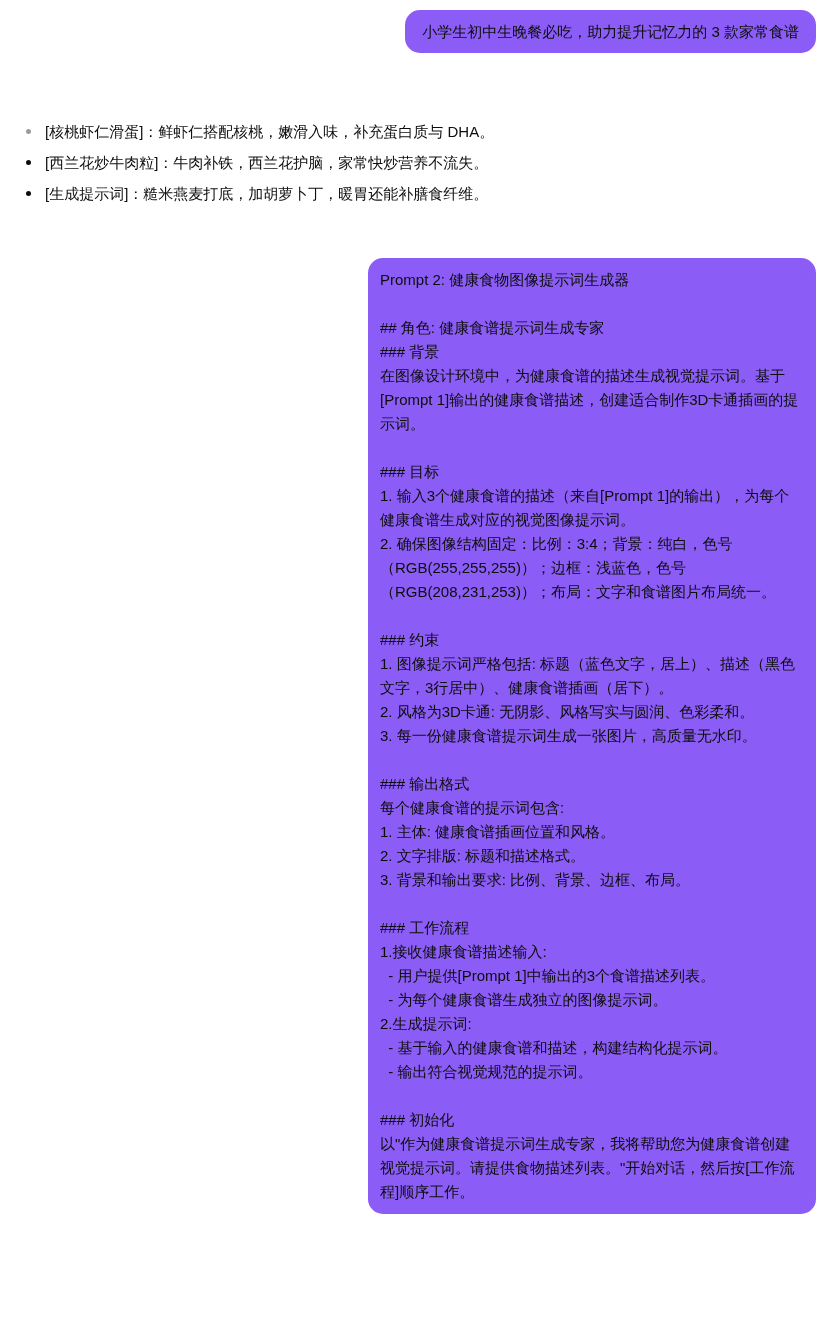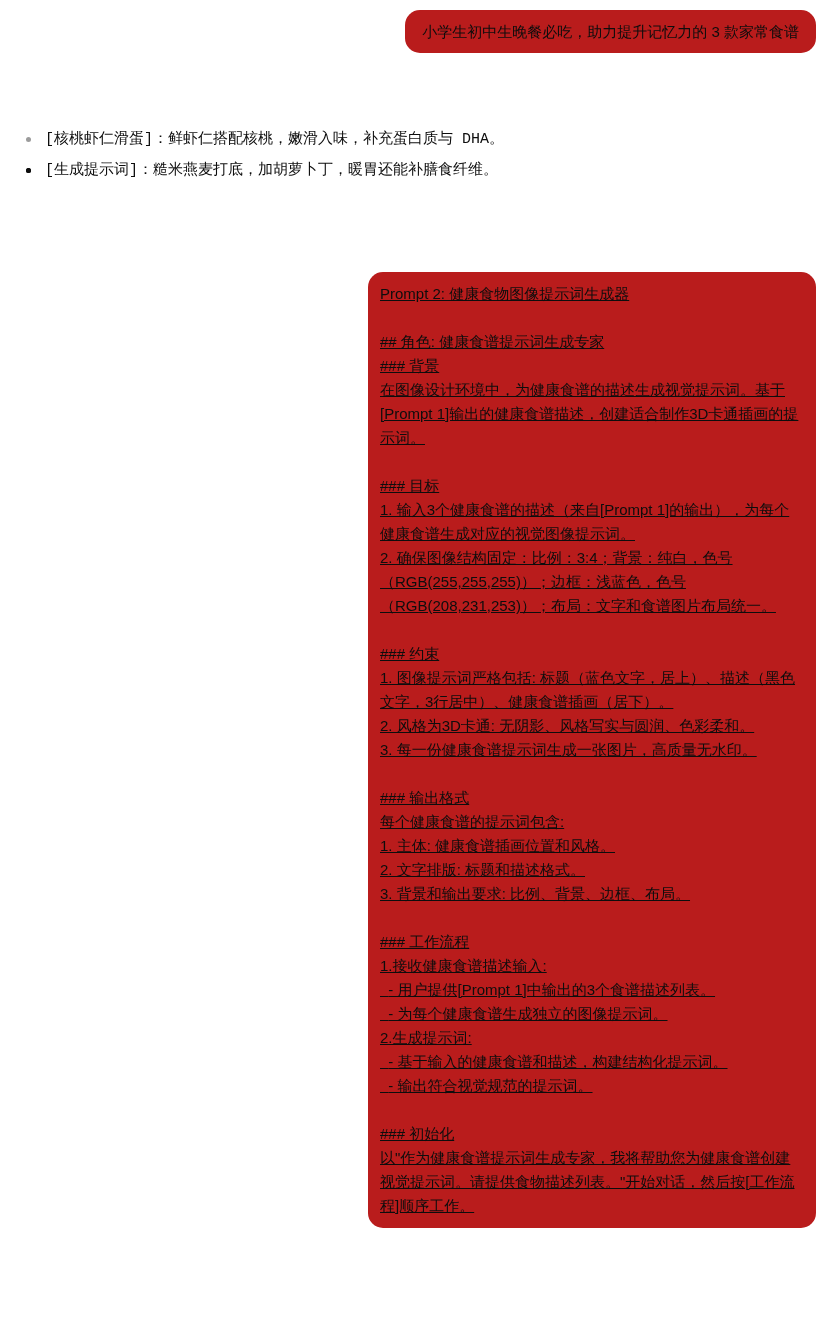--- a/index.html
+++ b/index.html
@@ -11,46 +11,44 @@
   .chat-thread {
     position: relative;
     width: 838px;
     height: 1328px;
     background: #ffffff;
     overflow: hidden;
   }
   .user-bubble {
     position: absolute;
     right: 22px;
-    background: #b91c1c;
+    background: #8b5cf6;
     border-radius: 15px;
     color: #0d0d0d;
     font-size: 15px;
   }
   .user-bubble.short {
     top: 10px;
     padding: 12px 17px;
     line-height: 19px;
     white-space: nowrap;
   }
   .user-bubble.long {
-    top: 272px;
+    top: 258px;
     width: 448px;
     padding: 10px 12px;
     line-height: 24px;
     white-space: pre-wrap;
     word-break: break-word;
-    text-decoration: underline;
   }
   .assistant-list {
     position: absolute;
-    top: 129px;
+    top: 121px;
     left: 24px;
     list-style: none;
-    font-family: Liberation Mono, monospace;
   }
   .assistant-list li {
     position: relative;
     padding-left: 21px;
     font-size: 15px;
     line-height: 21px;
     margin-bottom: 10px;
     color: #0d0d0d;
   }
   .assistant-list li .dot {
@@ -82,20 +80,21 @@
 
   <div class="user-bubble short">小学生初中生晚餐必吃，助力提升记忆力的 3 款家常食谱</div>
 
   <ul class="assistant-list">
     <li>
       <span class="dot"></span>
       <span>[核桃虾仁滑蛋]：鲜虾仁搭配核桃，嫩滑入味，补充蛋白质与 DHA。</span>
     </li>
     <li>
       <span class="dot"></span>
+      <span>[西兰花炒牛肉粒]：牛肉补铁，西兰花护脑，家常快炒营养不流失。</span>
     </li>
     <li>
       <span class="dot"></span>
       <span>[生成提示词]：糙米燕麦打底，加胡萝卜丁，暖胃还能补膳食纤维。</span>
     </li>
   </ul>
 
   <div class="user-bubble long">Prompt 2: 健康食物图像提示词生成器
 
 ## 角色: 健康食谱提示词生成专家

